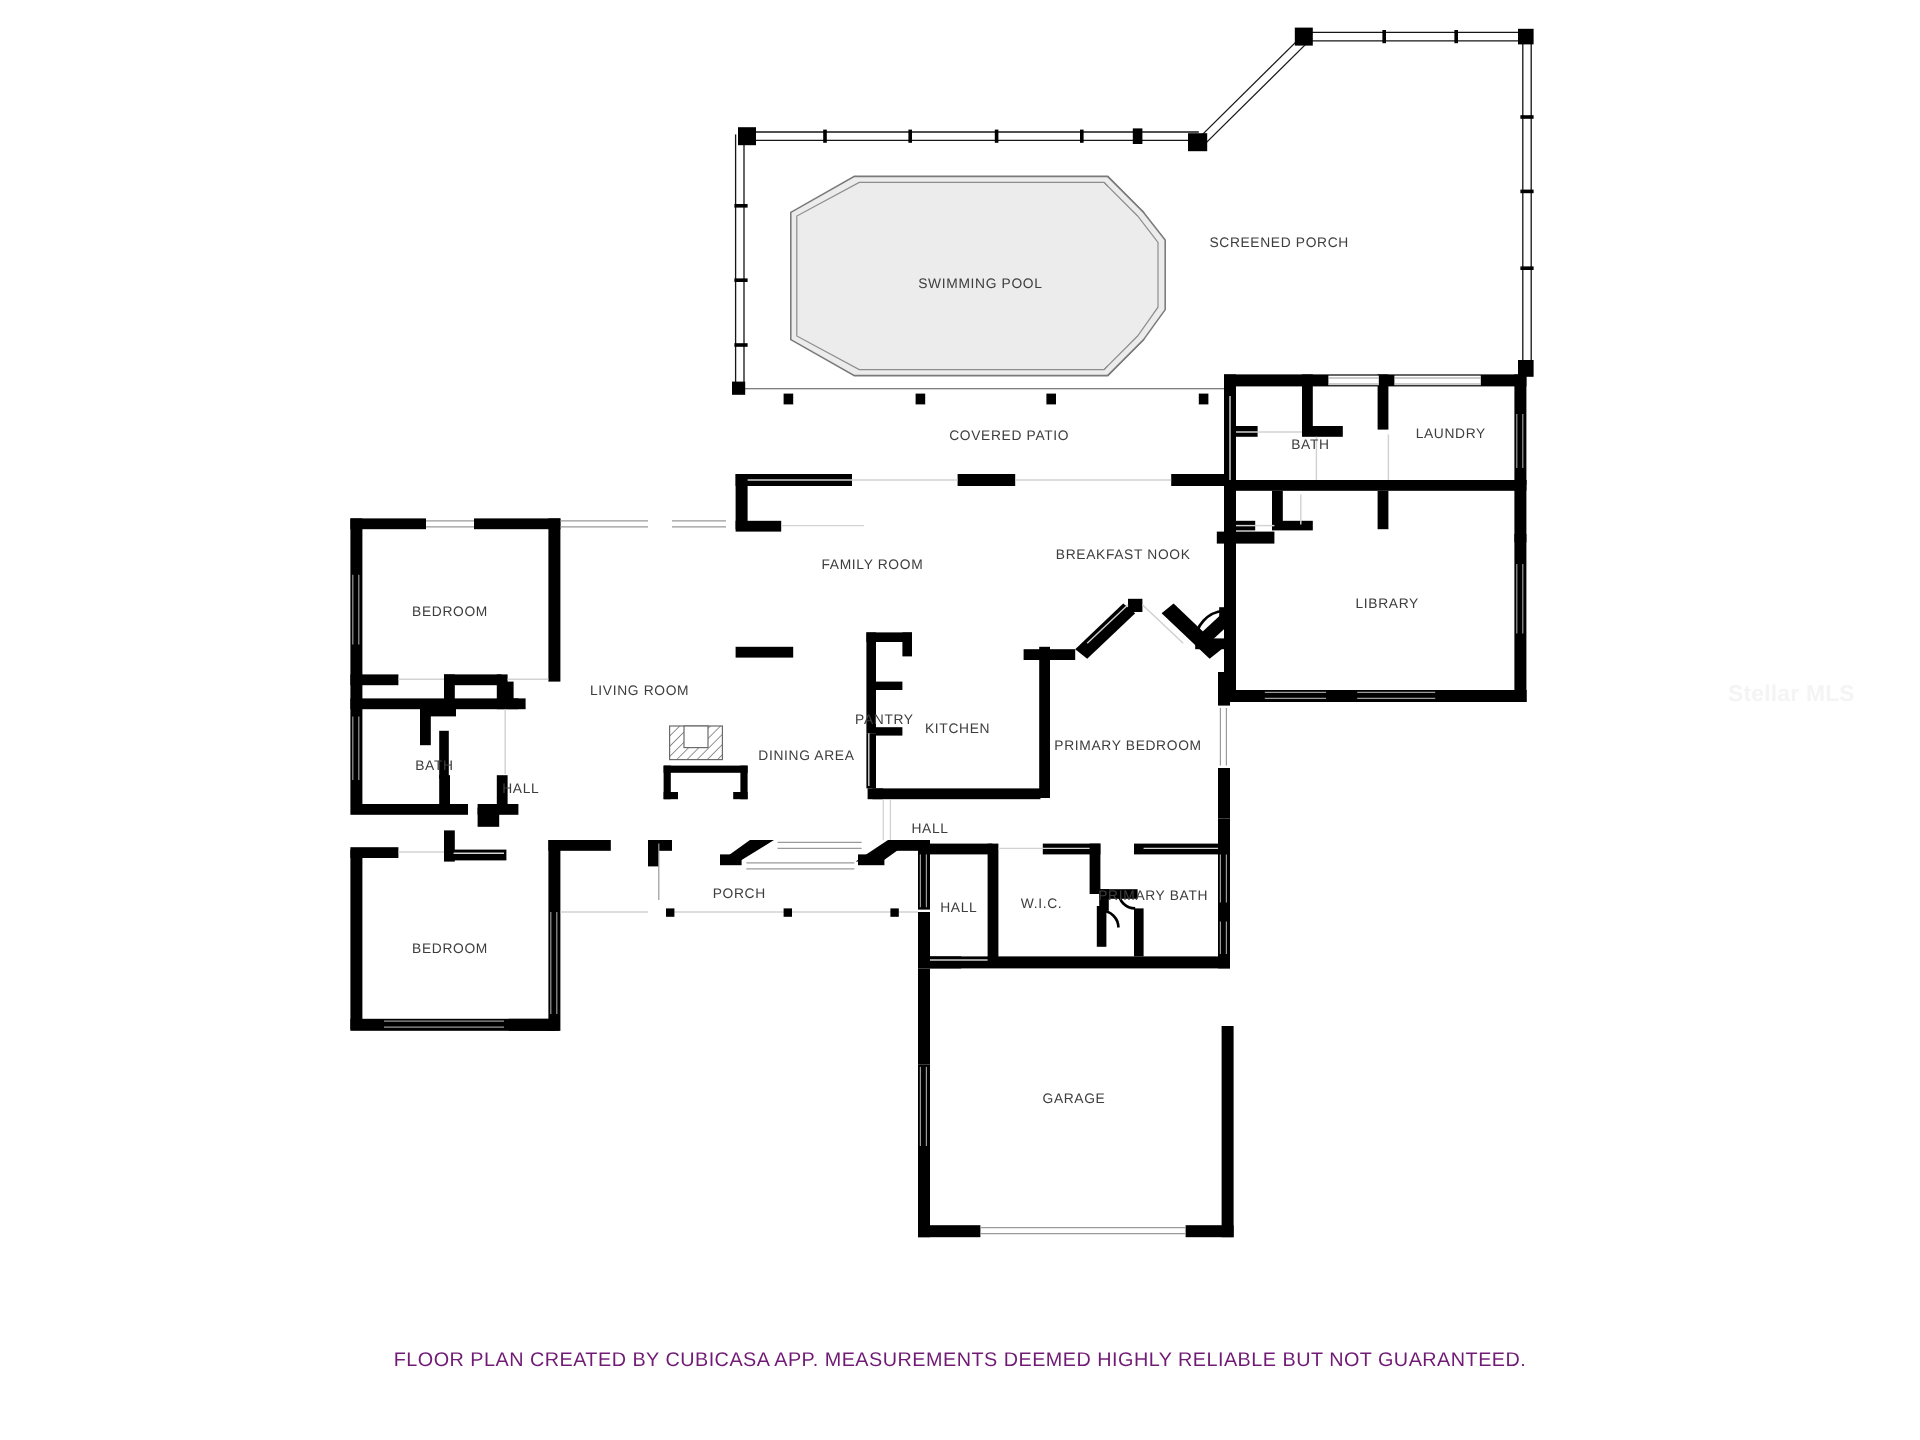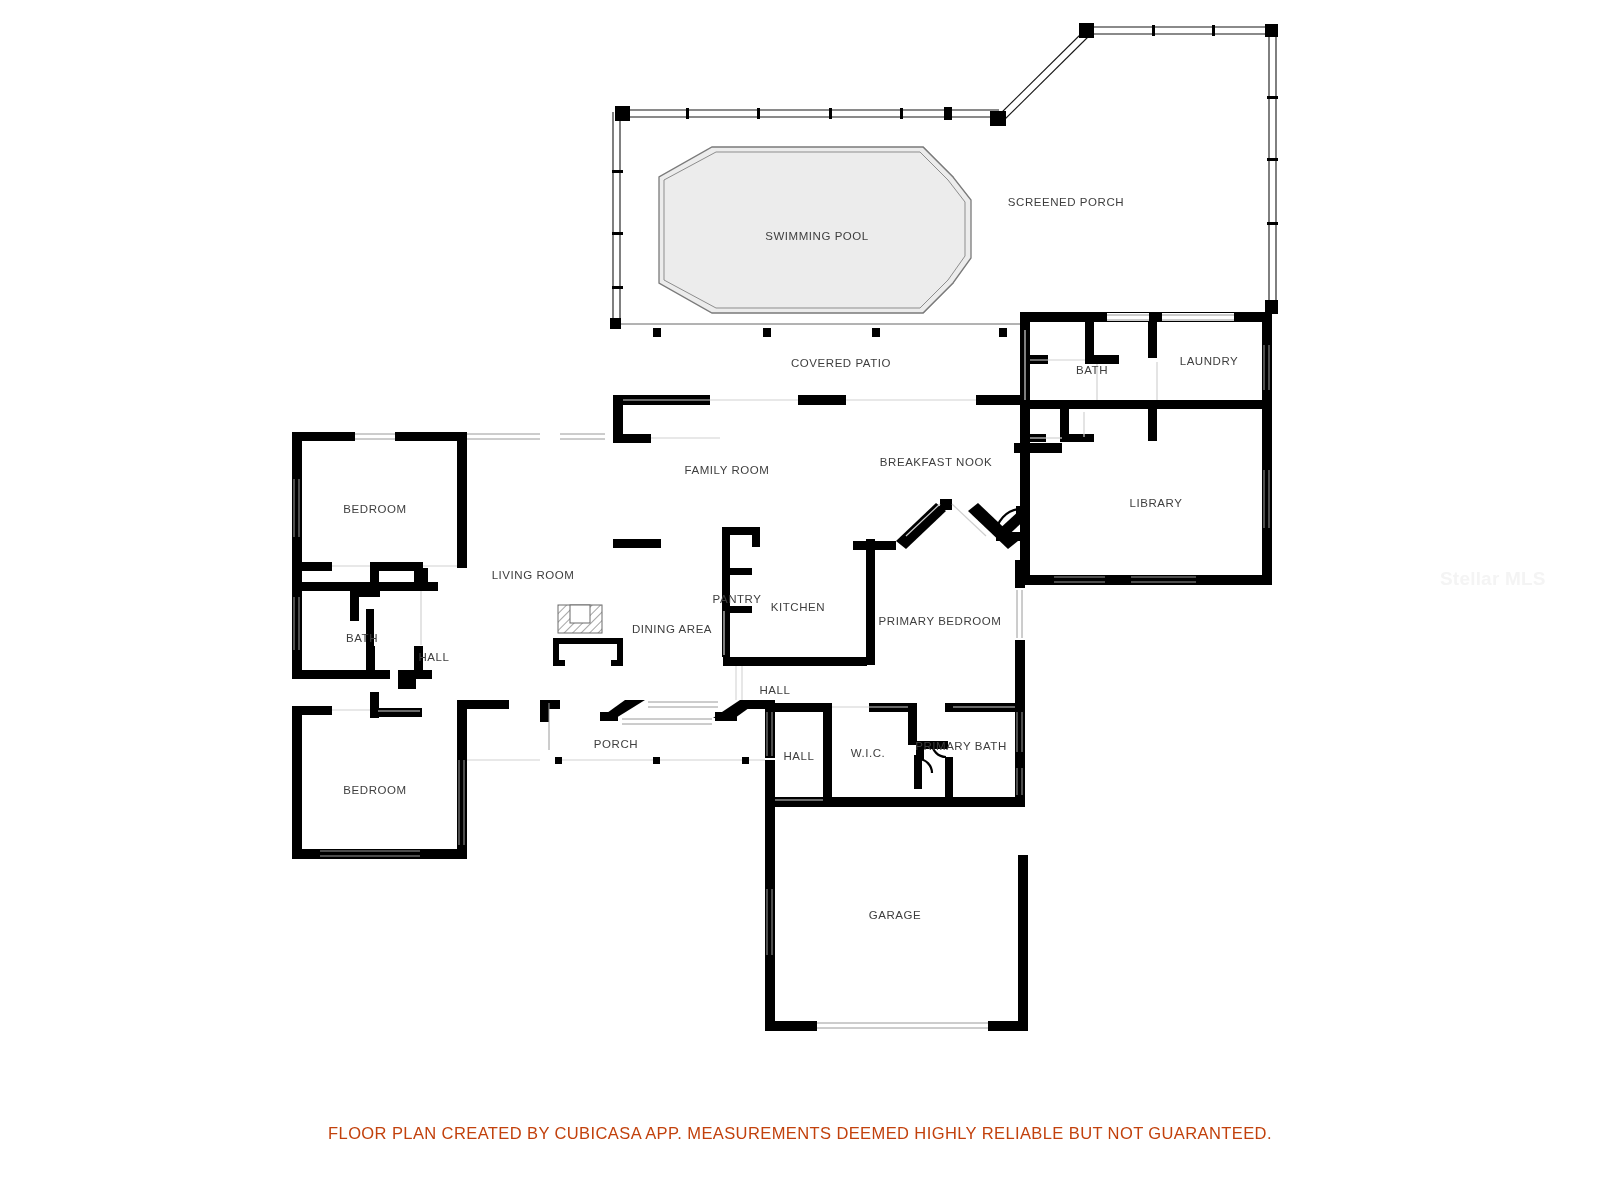--- a/index.html
+++ b/index.html
@@ -36,21 +36,21 @@
   }
   .footer-note {
     position: absolute;
     left: 0;
     top: 1124px;
     width: 1600px;
     text-align: center;
     font-family: "Liberation Sans", sans-serif;
     font-size: 16.5px;
     letter-spacing: 0.4px;
-    color: #c2410c;
+    color: #701a75;
     user-select: none;
   }
   .watermark {
     position: absolute;
     left: 1440px;
     top: 568px;
     font-family: "Liberation Sans", sans-serif;
     font-size: 19px;
     font-weight: bold;
     letter-spacing: 0.2px;

